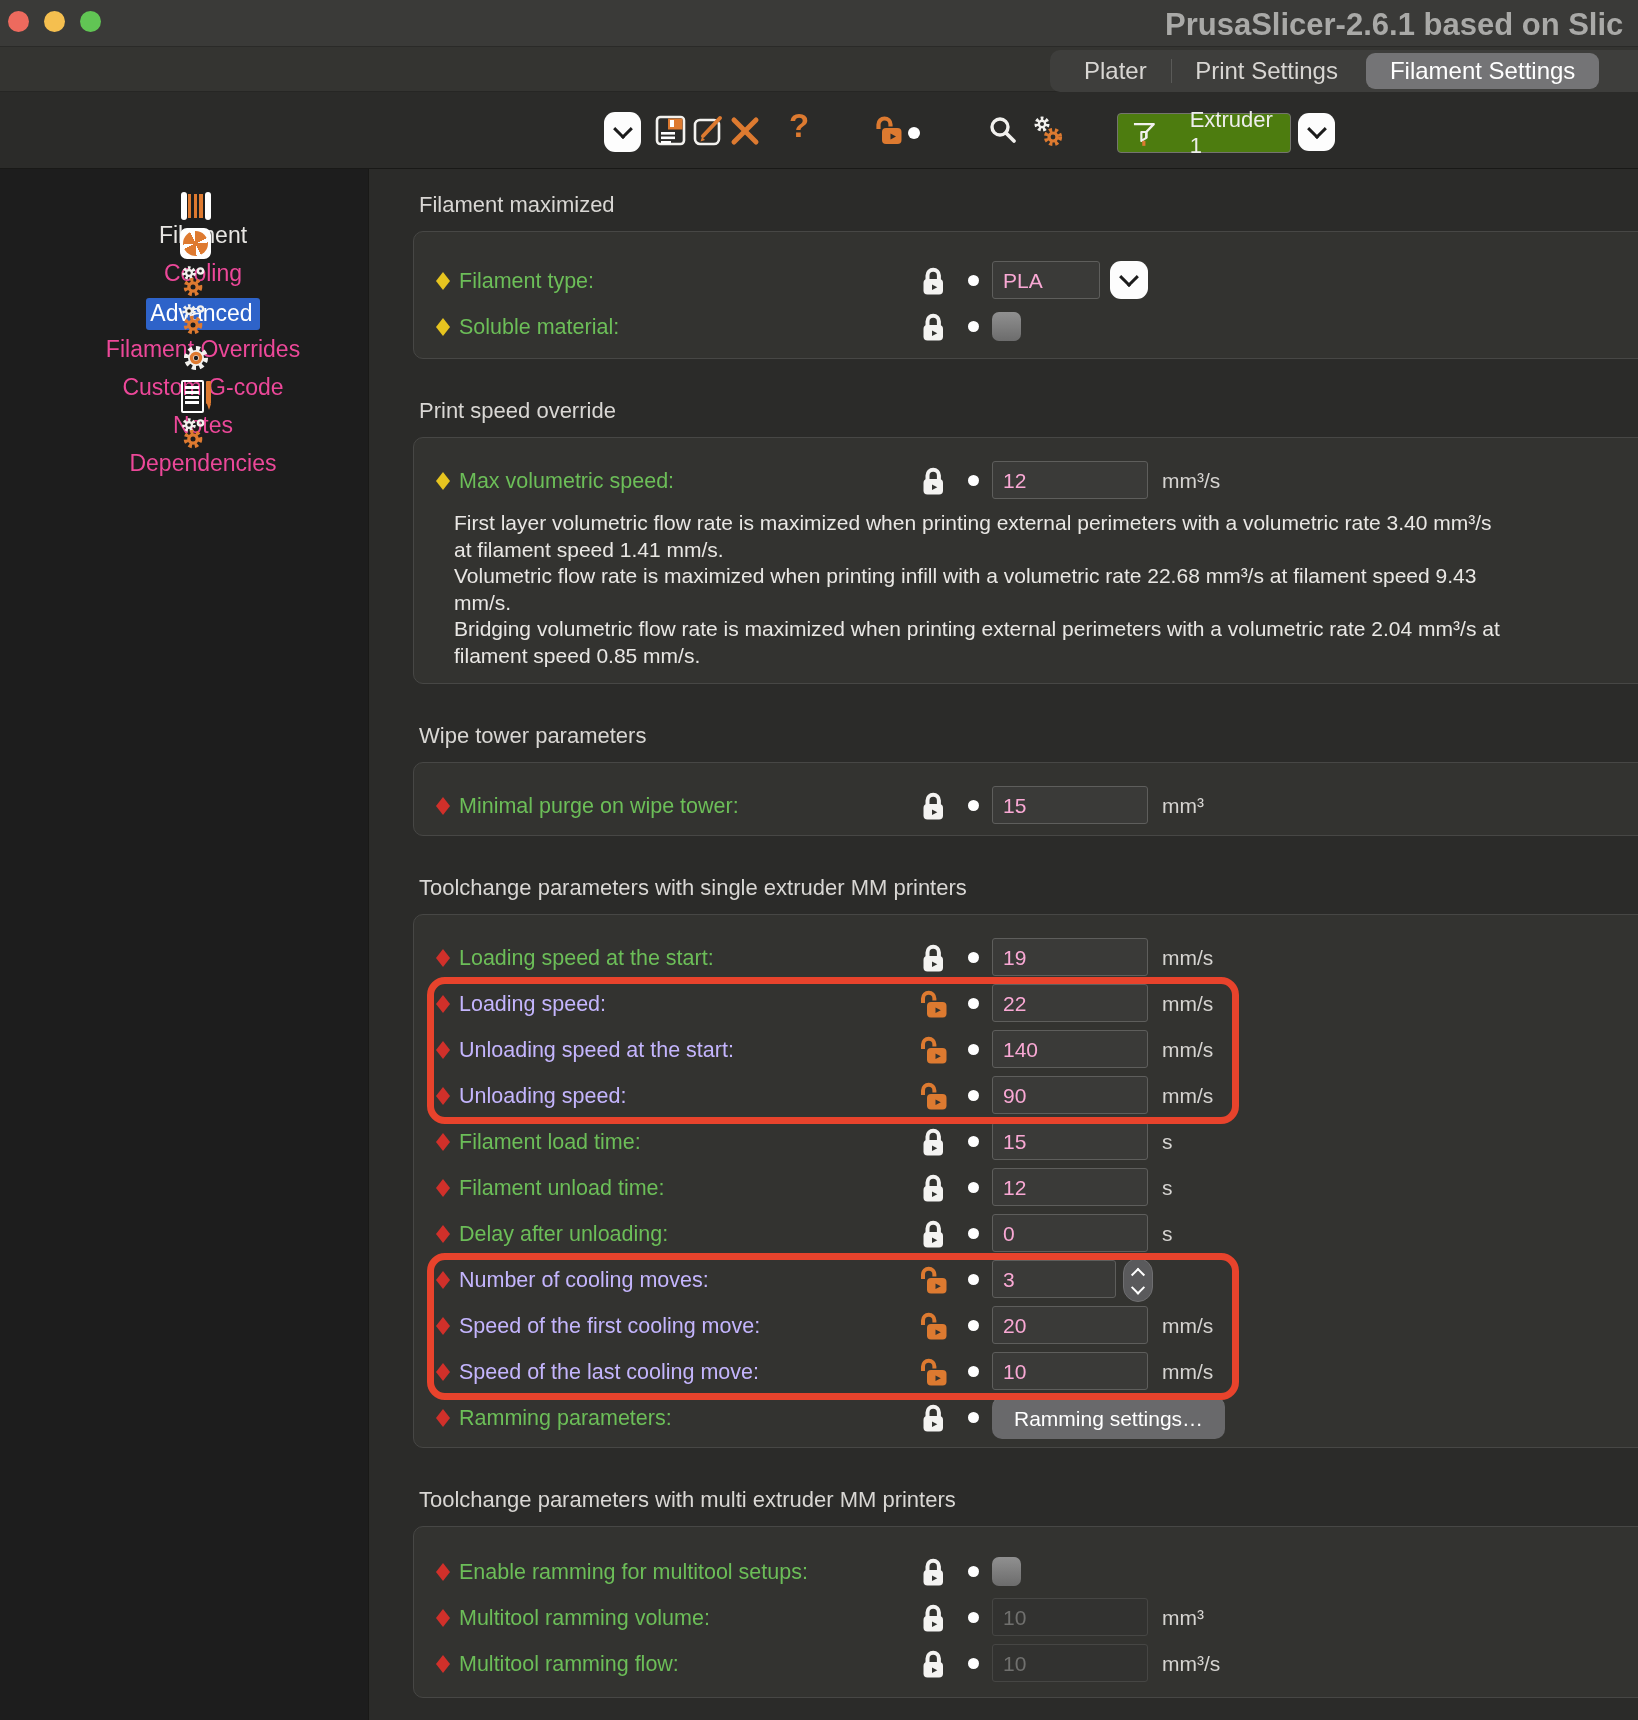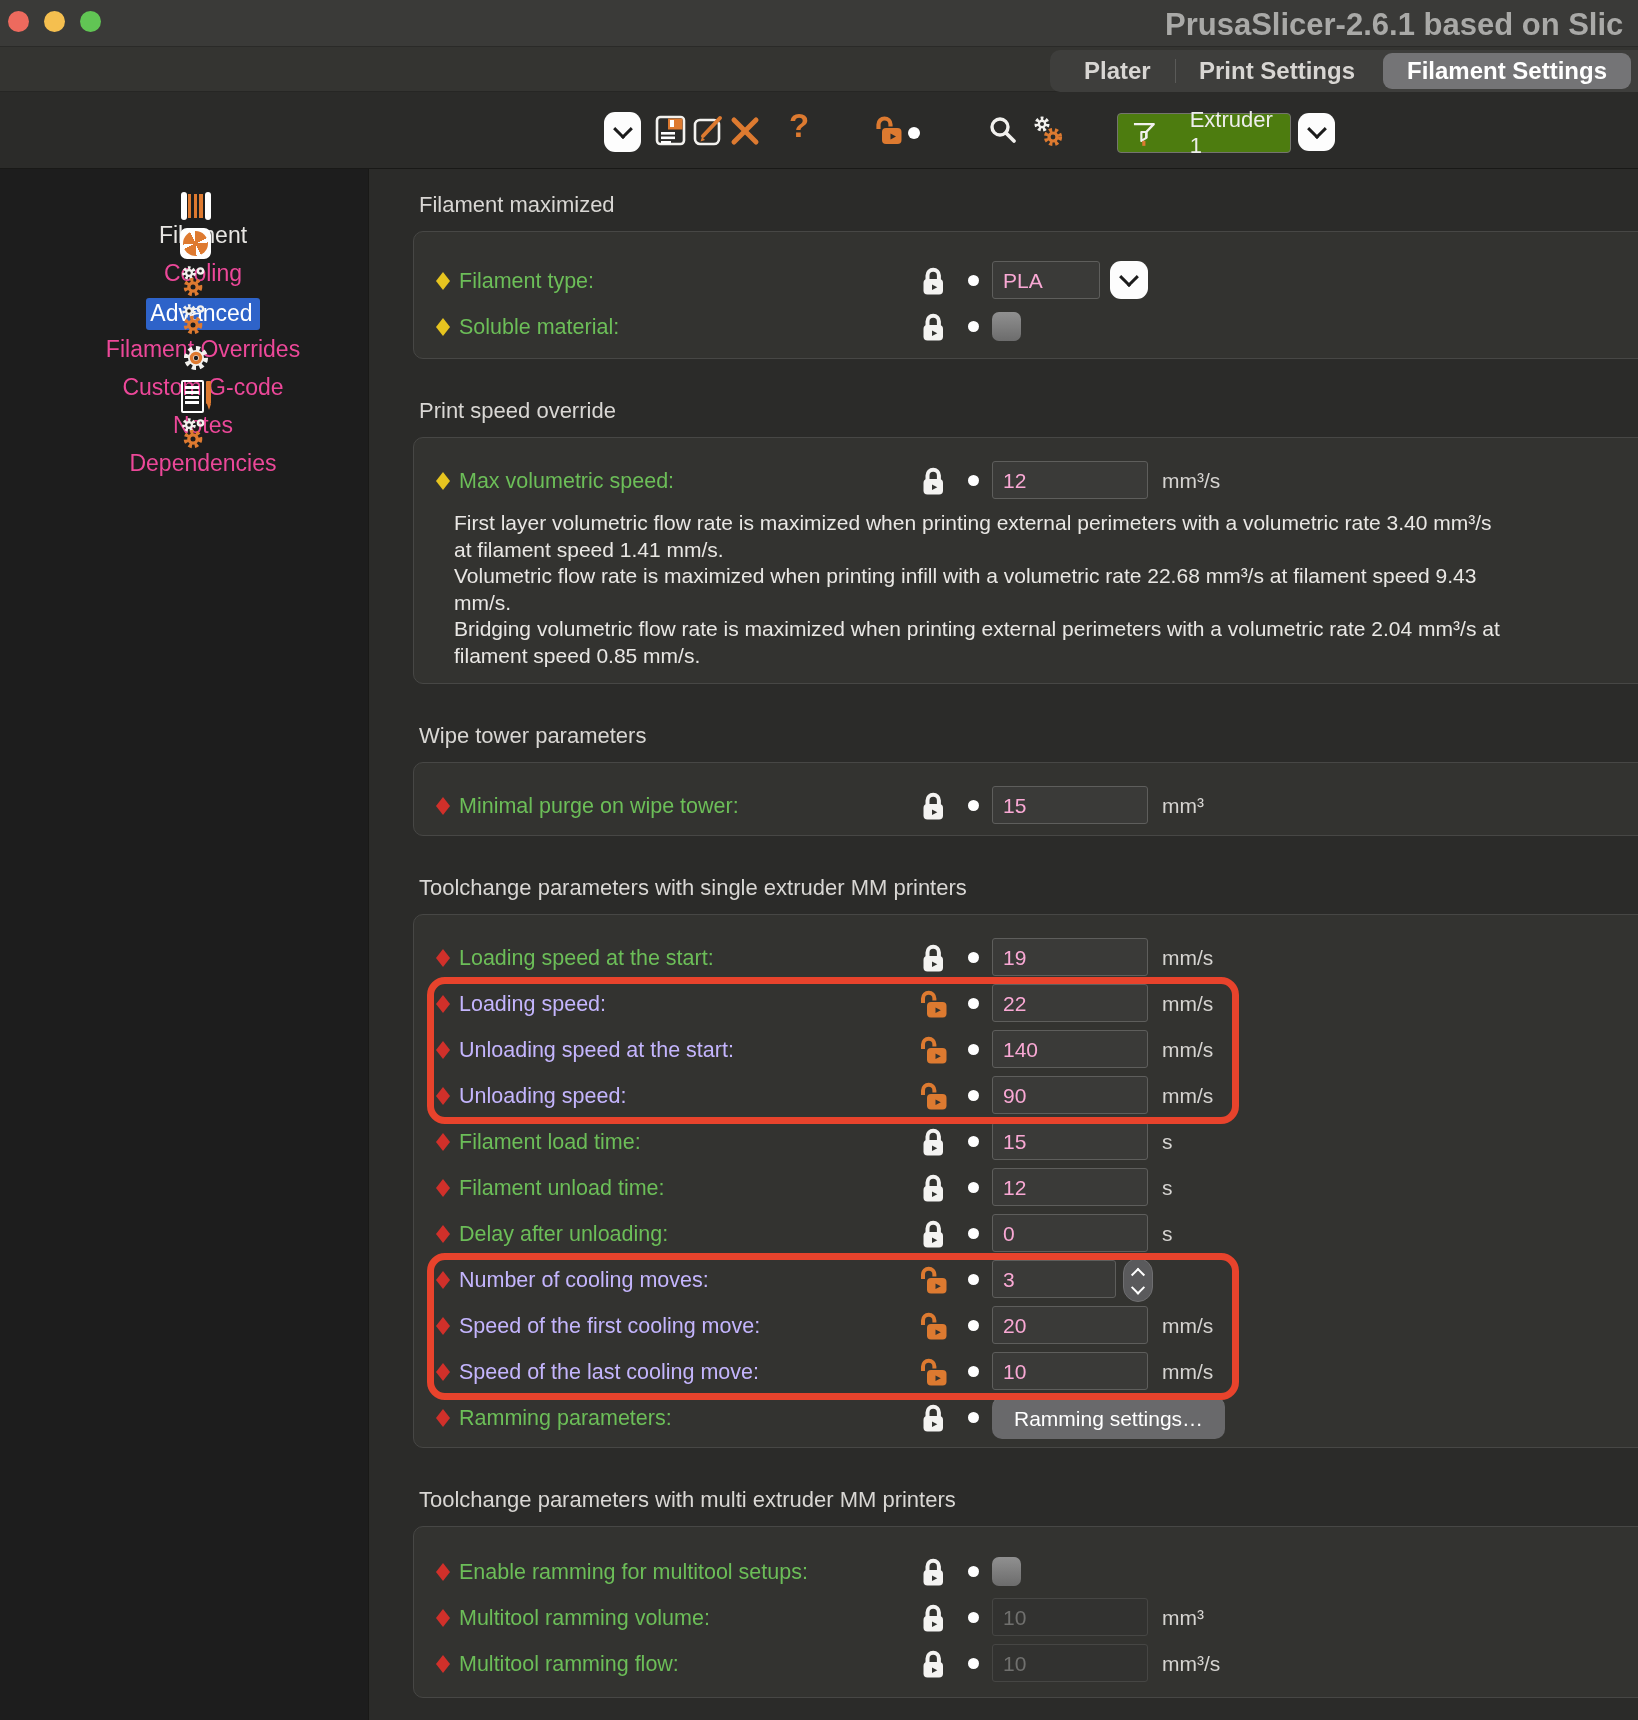--- a/index.html
+++ b/index.html
@@ -9,21 +9,21 @@
     -webkit-font-smoothing:antialiased;
   }
   
   .titlebar{position:absolute;left:0;top:0;width:100%;height:46px;background:#3a3a38;border-bottom:1px solid #2a2a28;}
   .tl{position:absolute;top:11px;width:21px;height:21px;border-radius:50%;}
   .tl.red{left:8px;background:#ed6a5e;}
   .tl.yellow{left:44px;background:#f5bf4f;}
   .tl.green{left:80px;background:#61c554;}
   .win-title{position:absolute;left:1139px;top:7px;font-size:31px;font-weight:bold;color:#a9a9a7;white-space:nowrap;margin-left:26px;}
   
-  .tabband{position:absolute;left:0;top:47px;width:100%;height:44px;background:#343431;border-bottom:1px solid #262624;font-weight:bold;}
+  .tabband{position:absolute;left:0;top:47px;width:100%;height:44px;background:#343431;border-bottom:1px solid #262624;}
   .tabbar{position:absolute;top:3px;left:1050px;right:-40px;height:42px;background:#3e3e3c;border-radius:10px;
     display:flex;align-items:center;padding-left:10px;}
   .tab{font-size:24px;color:#d8d6d3;padding:0 24px;height:42px;display:flex;align-items:center;cursor:default;white-space:nowrap;}
   .tab.selected{background:#747476;color:#ffffff;border-radius:9px;height:36px;margin:0 4px;}
   .tabdiv{width:1px;height:24px;background:#5a5a58;}
   
   .toolbar{position:absolute;left:0;top:91px;width:100%;height:77px;}
   .preset-combo{position:absolute;left:8px;top:21px;width:584px;height:40px;background:#1b1b1b;
     border:2px solid #8f8f8d;border-radius:2px;display:flex;align-items:center;}
   .preset-combo .ptext{color:#f0f0ee;font-size:23px;margin-left:28px;}

